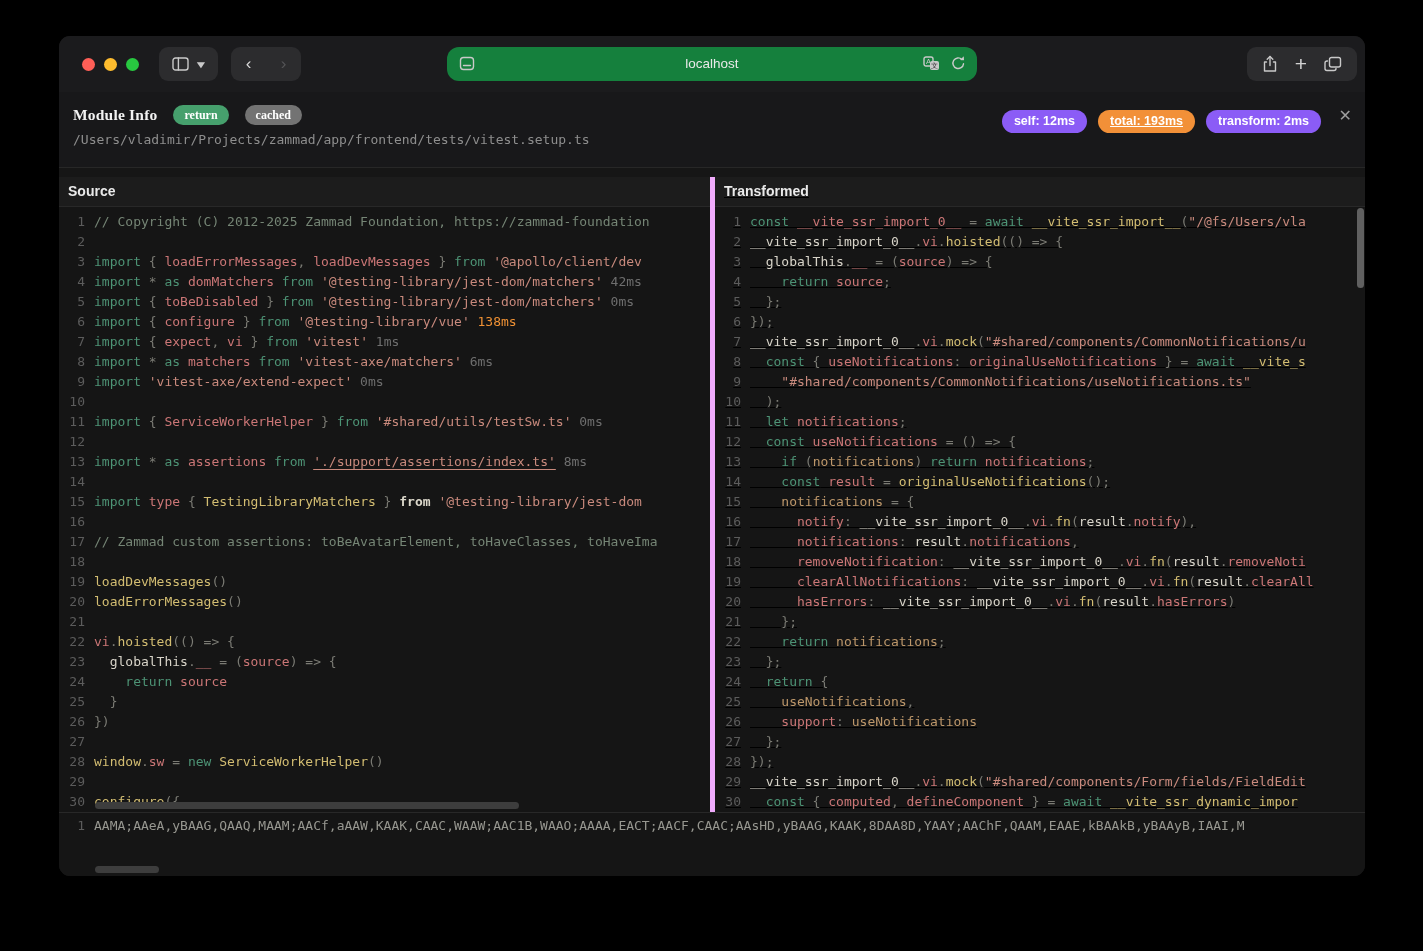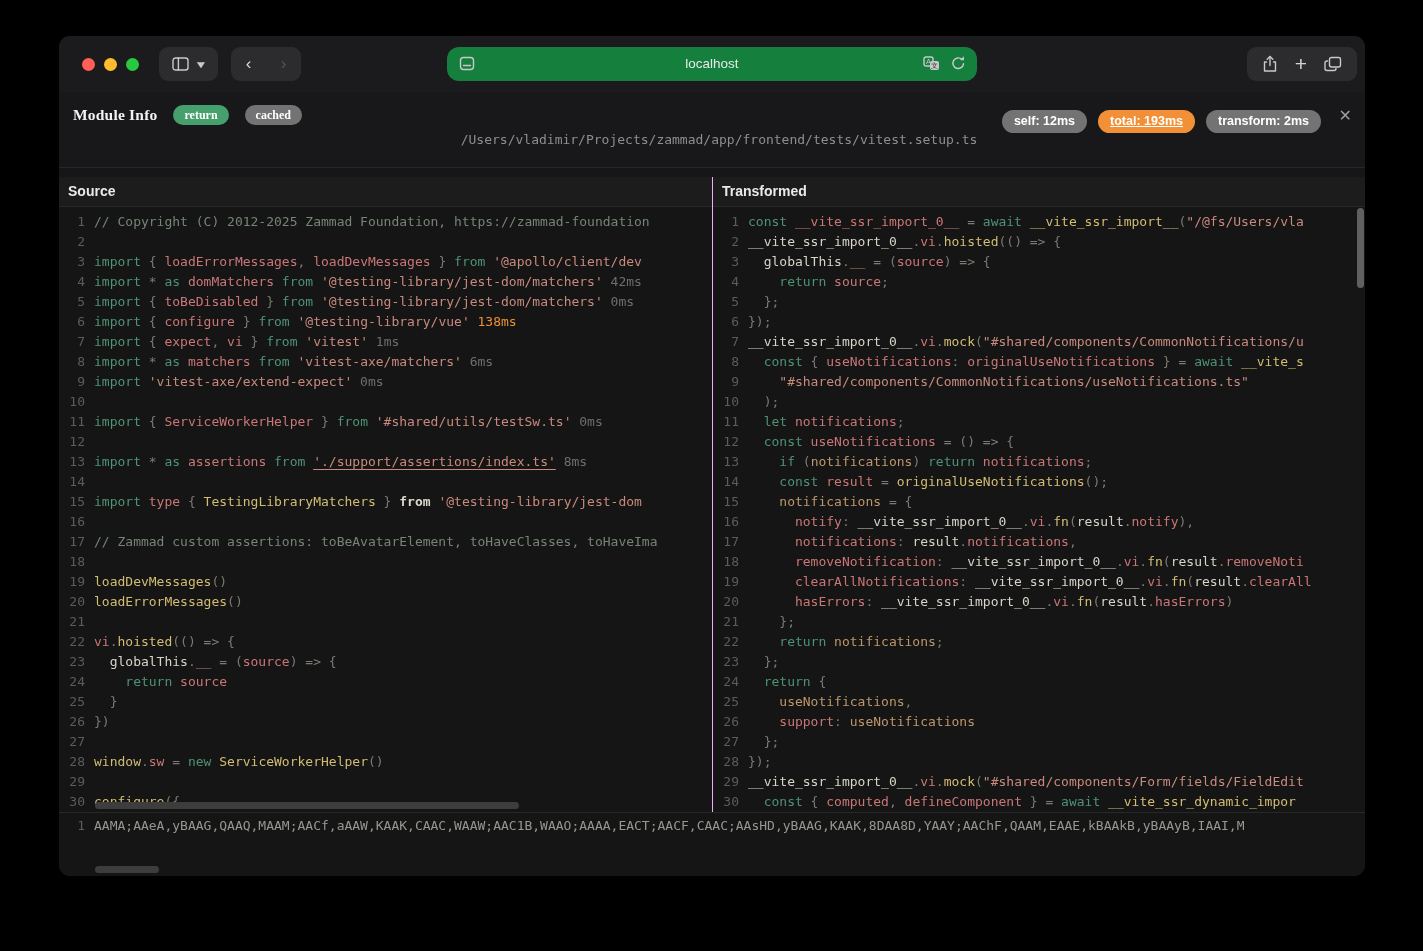--- a/index.html
+++ b/index.html
@@ -24,30 +24,30 @@
   .btn-right{position:absolute;right:8px;top:11px;width:110px;gap:17px;}
   .icon-line{stroke:#c9c9c9;fill:none;stroke-width:1.4;stroke-linecap:round;stroke-linejoin:round;}
   .plus-glyph{color:#d2d2d2;font-size:21px;font-weight:300;line-height:20px;}
   
   .mod-header{position:relative;height:75px;background:#18181a;border-bottom:1px solid #272727;}
   .mod-row1{display:flex;align-items:center;gap:16px;padding:13px 0 0 14px;font-family:Liberation Serif, serif;}
   .mod-title{color:#f2f2f2;font-size:15.5px;font-weight:700;letter-spacing:.2px;}
   .pill{border-radius:999px;font-size:12px;font-weight:700;color:#fff;padding:4px 11px;line-height:1;}
   .pill-inline{background:#46a06d;}
   .pill-cached{background:#737373;}
-  .mod-path{margin:7px 0 0 14px;font-family:"DejaVu Sans Mono",monospace;font-size:13px;color:#8e8e8e;text-align:center;}
+  .mod-path{margin:7px 0 0 14px;font-family:"DejaVu Sans Mono",monospace;font-size:13px;color:#8e8e8e;}
   .timings{position:absolute;right:44px;top:18px;display:flex;gap:11px;align-items:center;}
   .tpill{border-radius:999px;font-size:12.5px;font-weight:700;color:#fff;padding:5px 12px;line-height:1;}
-  .tpill-gray{background:#737373;}
+  .tpill-gray{background:#8b5cf6;}
   .tpill-orange{background:#f29038;text-decoration:underline;}
   .close-x{position:absolute;right:13px;top:14px;color:#9d9d9d;font-size:16px;cursor:default;}
   
   .panes{display:flex;height:644px;align-items:flex-end;}
   .pane{width:653px;position:relative;overflow:hidden;background:#151515;}
-  .pane-right{border-left:1px solid #f0abfc;width:652px;}
+  .pane-right{border-left:5px solid #f0abfc;width:652px;text-decoration:underline;}
   .pane-title{height:29px;line-height:29px;background:#1c1c1c;border-bottom:1px solid #282828;
     color:#eaeaea;font-size:14px;font-weight:700;padding-left:9px;}
   .code{padding-top:5px;font-family:"DejaVu Sans Mono",monospace;font-size:13px;line-height:20px;}
   .code-line{display:flex;height:20px;white-space:pre;}
   .ln{flex:none;width:26px;text-align:right;margin-right:9px;color:#5c5c5c;}
   .lc{flex:none;white-space:pre;}
   .tok-c{color:#758575;}
   .tok-k{color:#4d9375;}
   .tok-v{color:#cb7676;}
   .tok-s{color:#c98a7d;}

